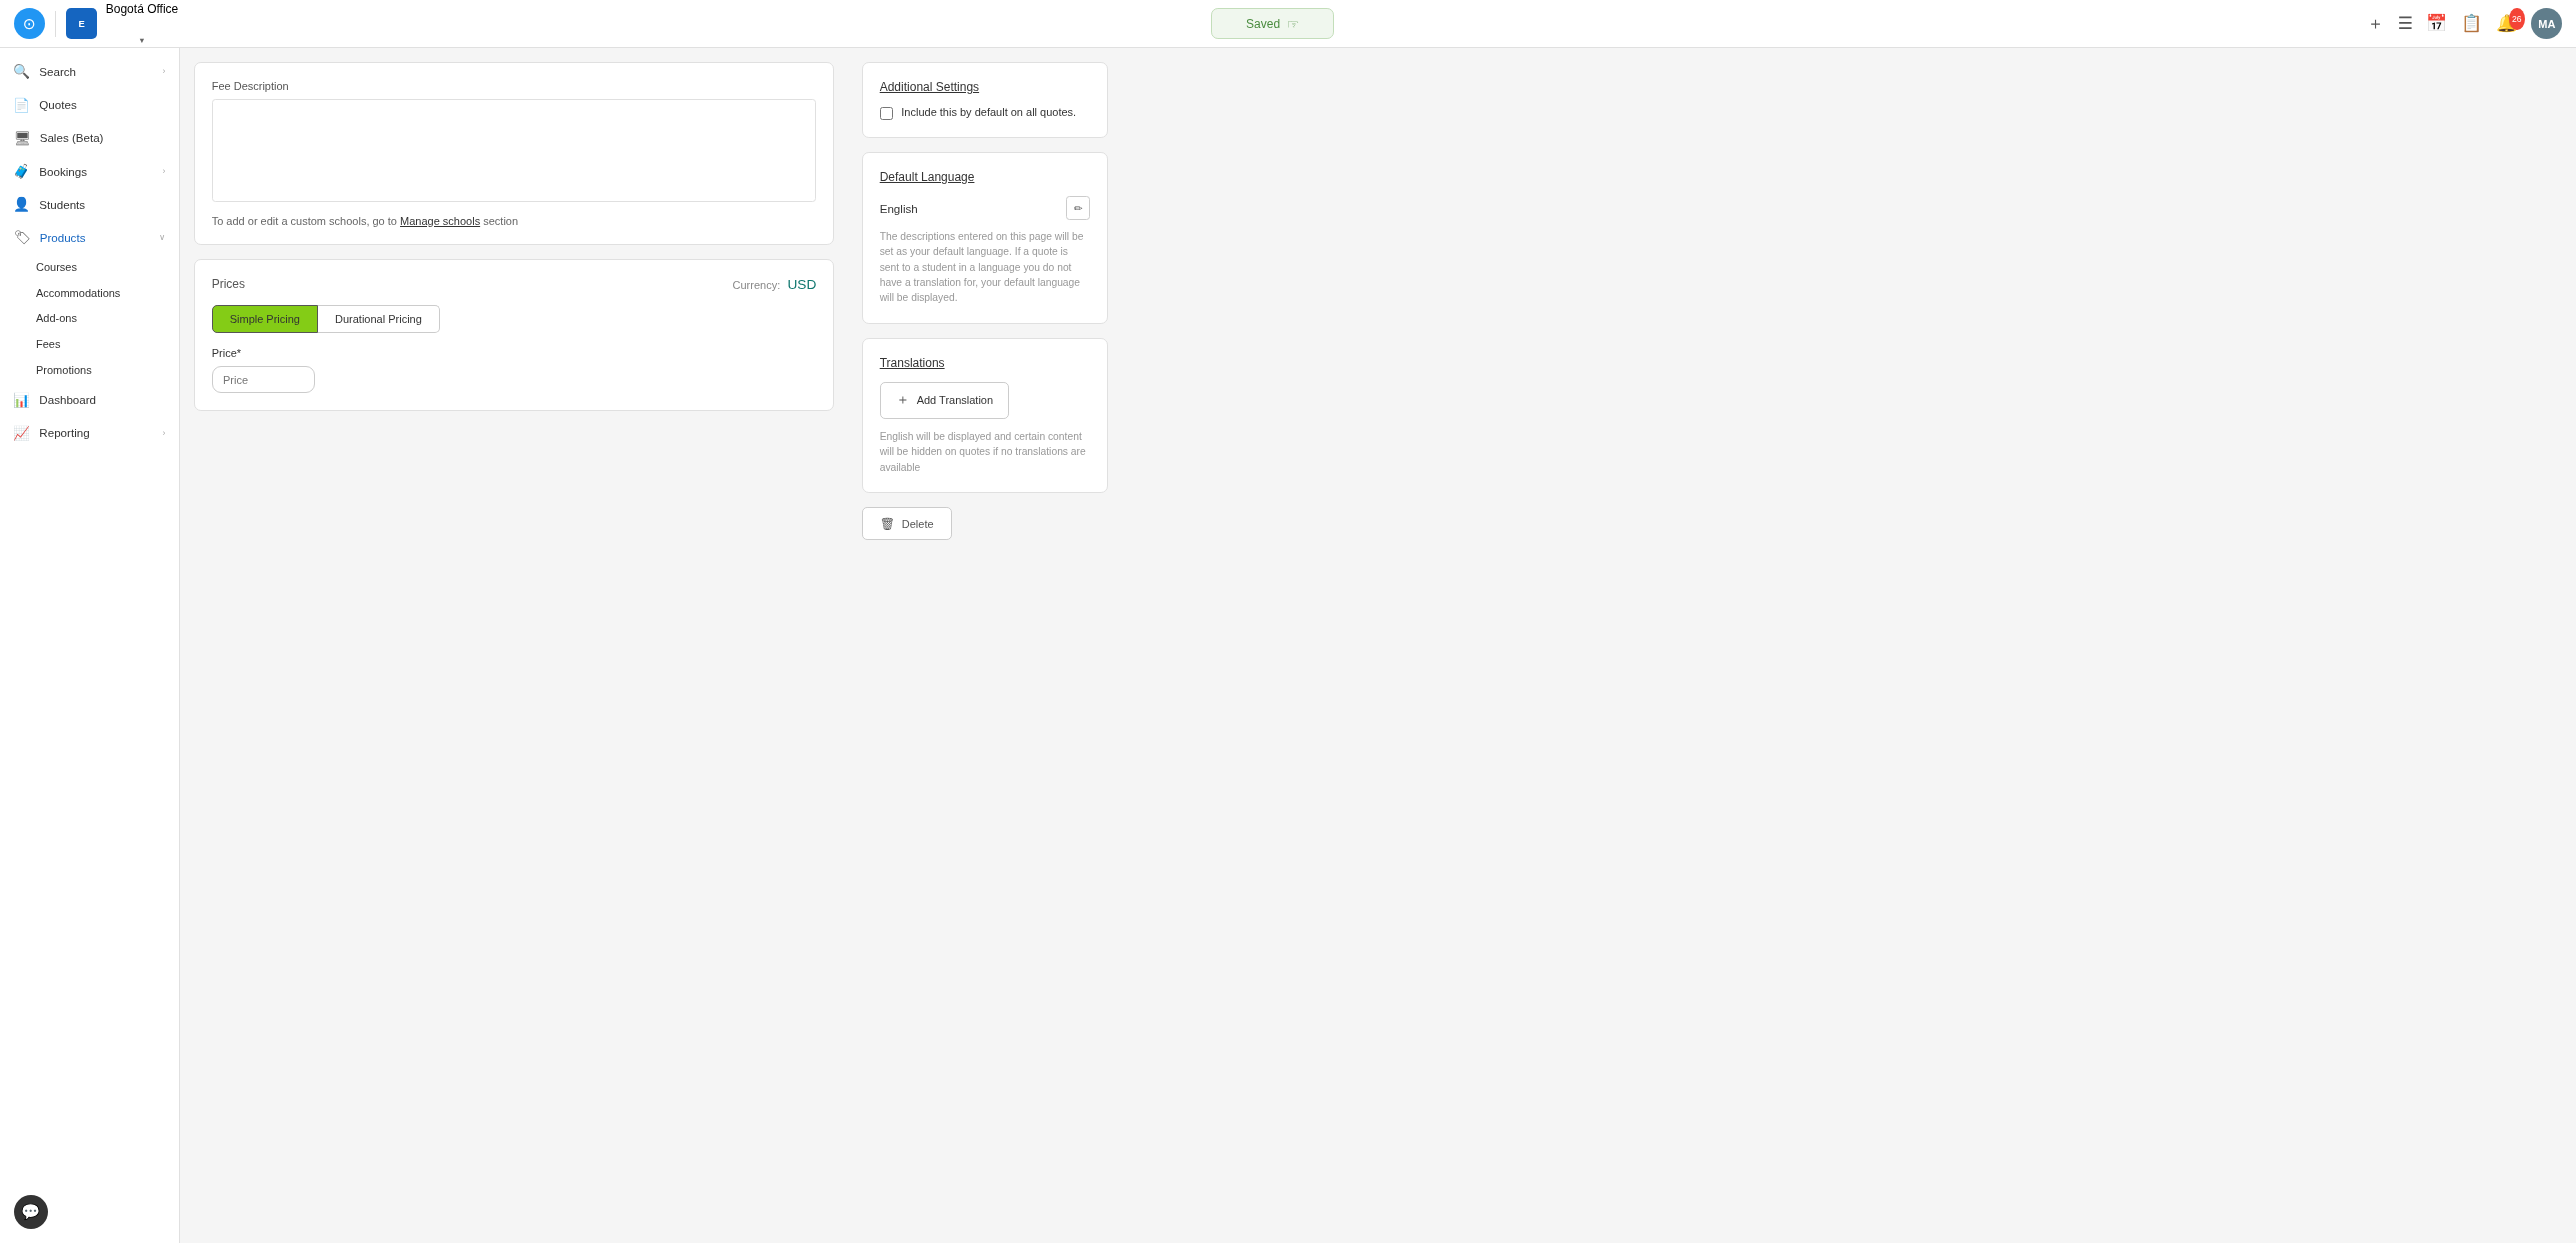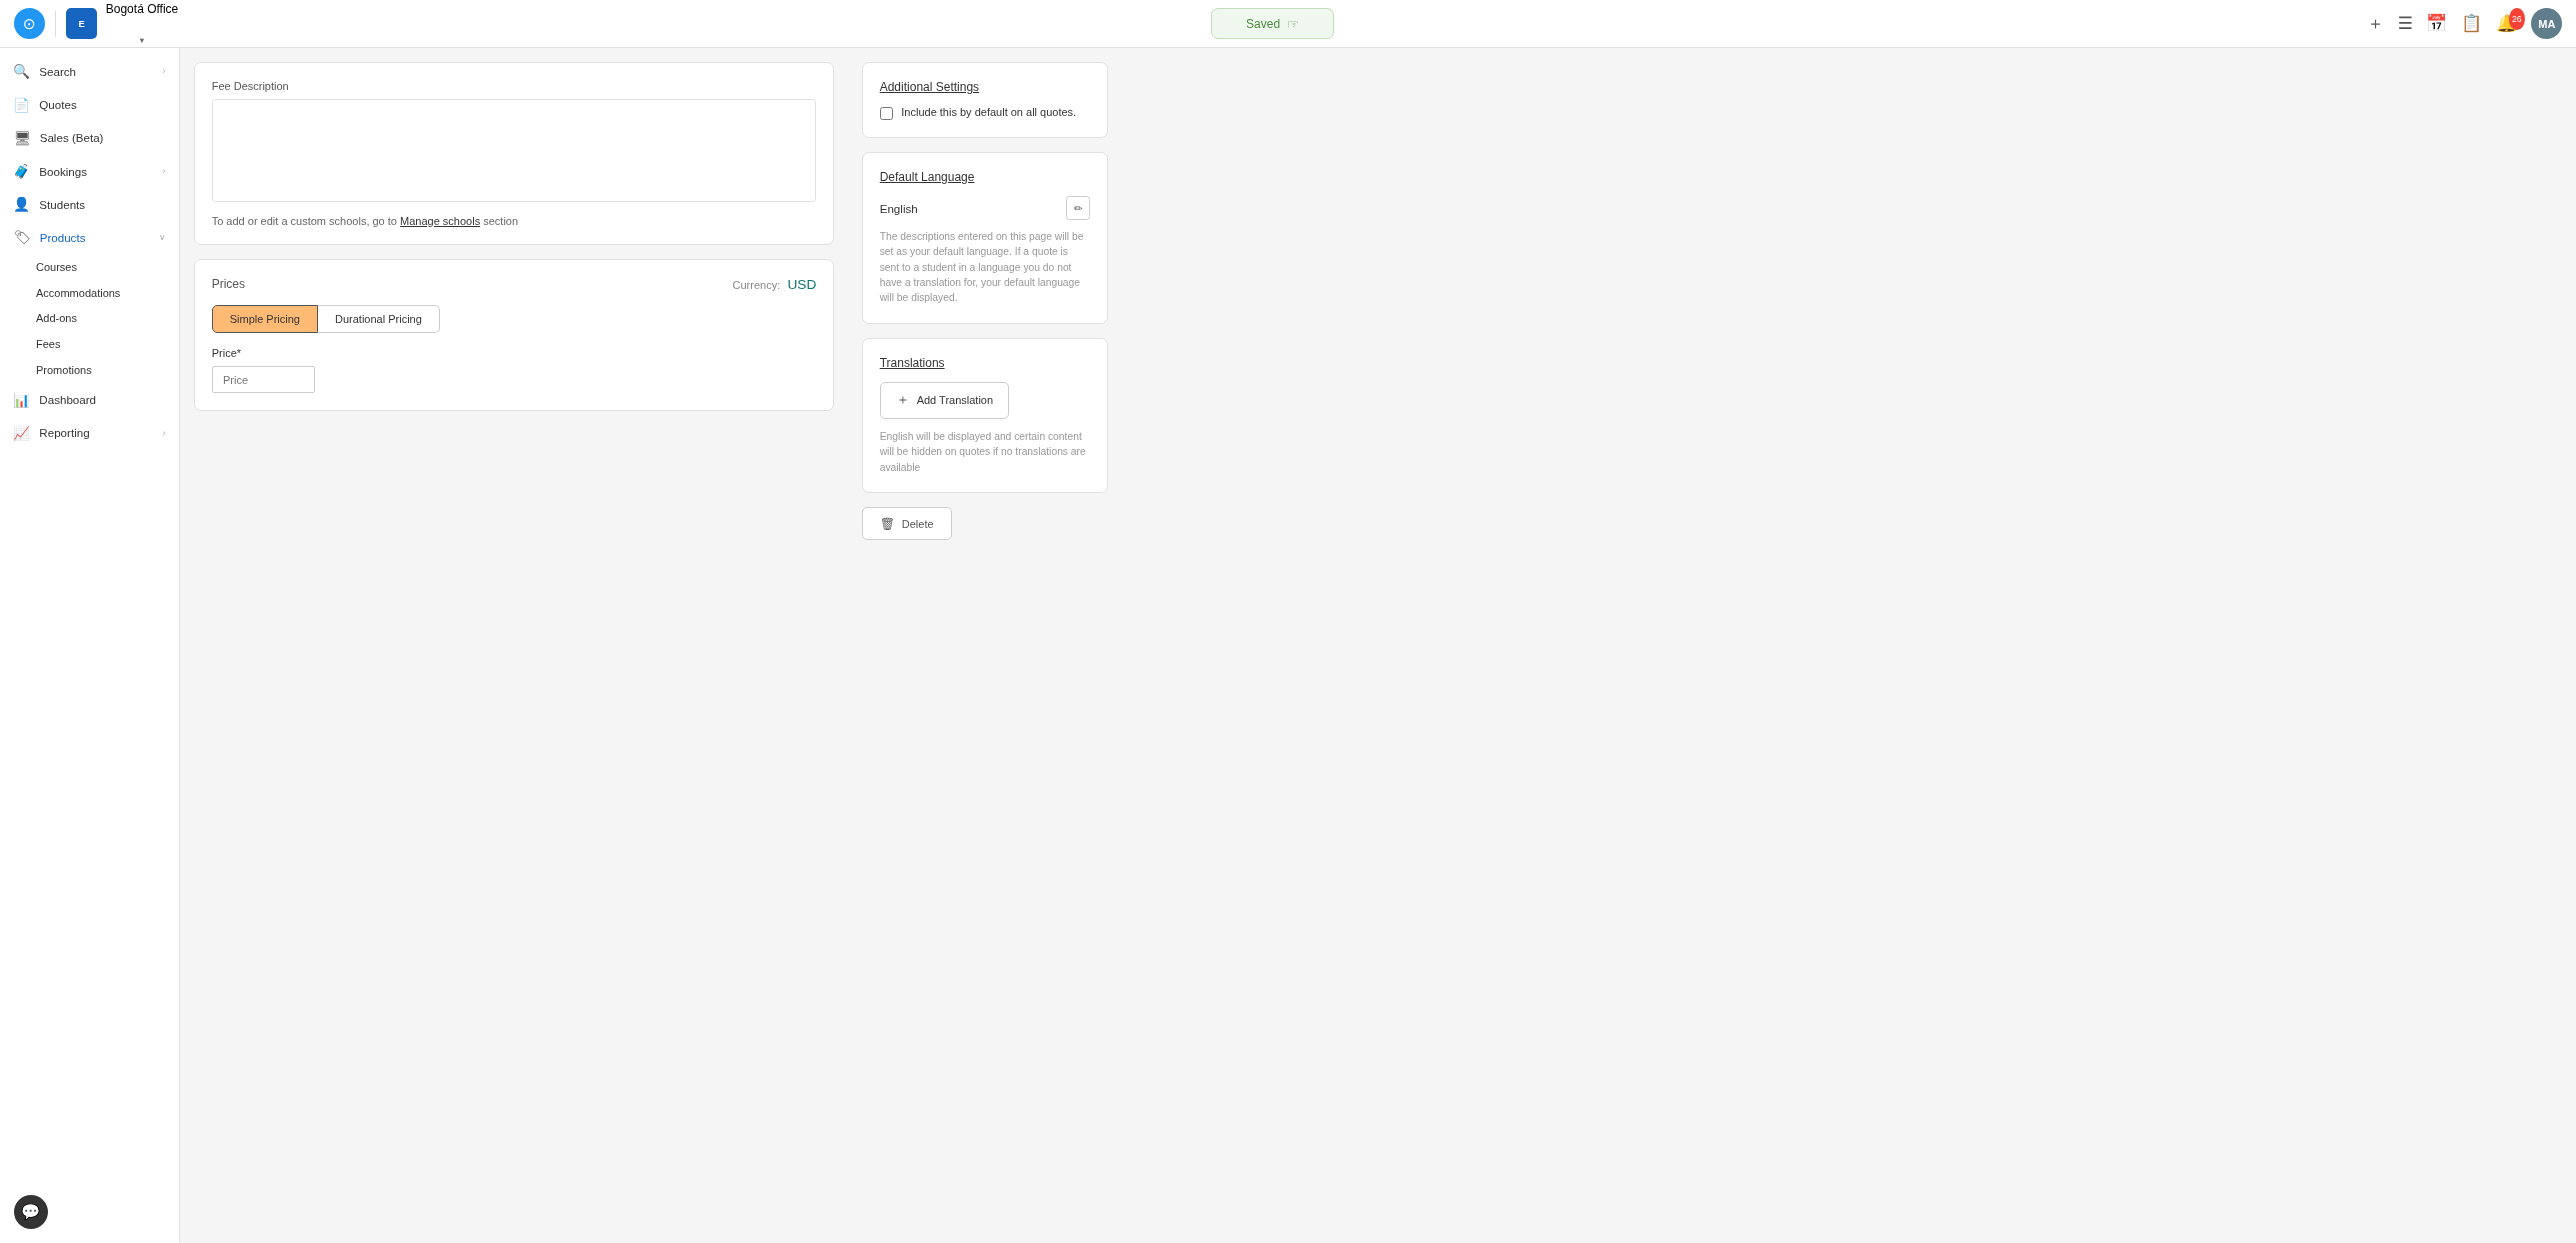--- a/index.html
+++ b/index.html
@@ -91,24 +91,24 @@
     .prices-header { display: flex; align-items: center; justify-content: space-between; margin-bottom: 13.7px; }
     .prices-title { font-size: 12px; color: #555; }
     .currency-label { font-size: 11px; color: #888; }
     .currency-value { color: #0f766e; font-weight: 500; }
     .pricing-tabs { display: flex; gap: 0; margin-bottom: 13.7px; }
     .pricing-tab {
       padding: 6.9px 17px; border: 0.9px solid #ccc; background: #fff; font-size: 11px; cursor: pointer; color: #333;
     }
     .pricing-tab:first-child { border-radius: 5.1px 0 0 5.1px; }
     .pricing-tab:last-child { border-radius: 0 5.1px 5.1px 0; border-left: none; }
-    .pricing-tab.active { background: #fdba74; border-color: #555; font-weight: 500; }
+    .pricing-tab.active { background: #84cc16; border-color: #555; font-weight: 500; }
     .price-label { font-size: 11px; color: #333; margin-bottom: 6.9px; }
     .price-input {
-      width: 103px; padding: 6.9px 10.3px; border: 0.9px solid #ccc; border-radius: 2px;
+      width: 103px; padding: 6.9px 10.3px; border: 0.9px solid #ccc; border-radius: 9px;
       font-size: 11px; color: #999; outline: none;
     }
 
     
     .rcard { background: #fff; border: 0.9px solid #e0e0e0; border-radius: 6.9px; padding: 17px; margin-bottom: 13.7px; }
     .rcard-title { font-size: 12px; font-weight: 500; color: #333; margin-bottom: 12px; text-decoration: underline; }
     .checkbox-row { display: flex; align-items: flex-start; gap: 8.6px; }
     .checkbox-row input[type=checkbox] { margin-top: 1.7px; flex-shrink: 0; }
     .checkbox-label { font-size: 11px; color: #333; }
 

